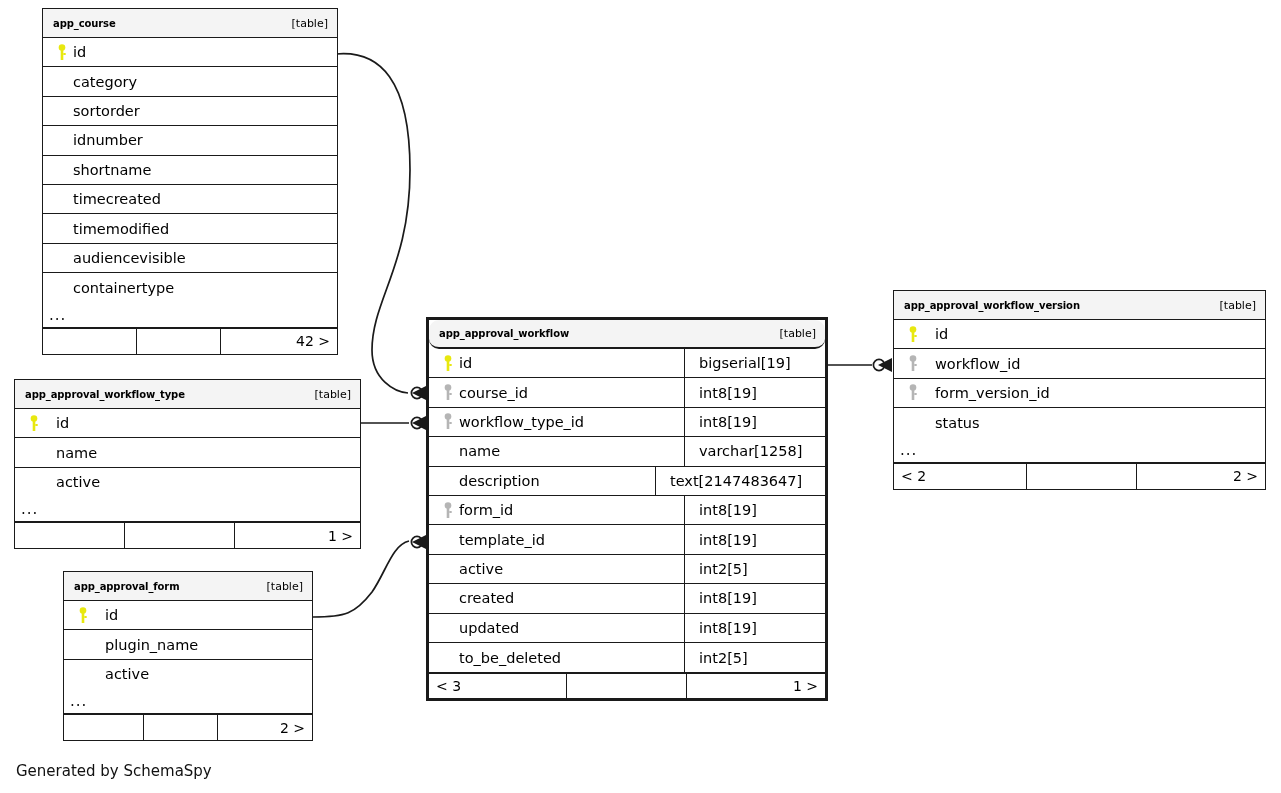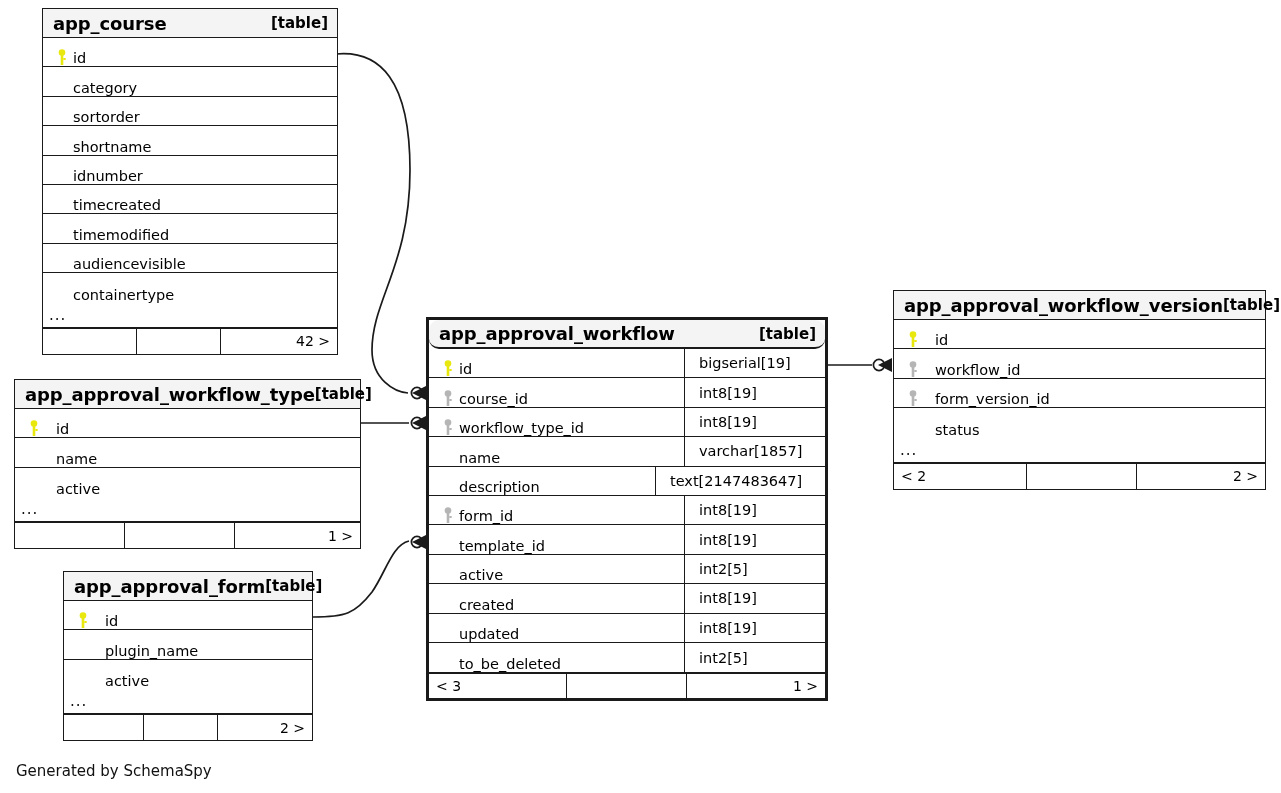--- a/index.html
+++ b/index.html
@@ -52,42 +52,42 @@
     justify-content: space-between;
     background: #f4f4f4;
     border-bottom: 1.6px solid #1a1a1a;
     height: 29px;
     padding: 0 9px 0 10px;
     box-sizing: border-box;
   }
   .tbl.focal .tbl-head { border-bottom-width: 2px; border-radius: 10px; }
   .tbl-name {
     font-weight: bold;
-    font-size: 18px;
+    font-size: 10px;
     letter-spacing: -0.1px;
     white-space: nowrap;
   }
   .tbl-kind {
-    font-size: 15px;
-    font-weight: bold;
+    font-size: 11px;
+    font-weight: normal;
     white-space: nowrap;
   }
 
   .row {
     display: flex;
     align-items: stretch;
     height: 29.4px;
     border-bottom: 1.6px solid #1a1a1a;
     box-sizing: border-box;
   }
   .row:last-child { border-bottom: none; }
 
   .cell-name {
     display: flex;
-    align-items: flex-end;
+    align-items: center;
     flex: 1 1 auto;
     padding-left: 8px;
     box-sizing: border-box;
     min-width: 0;
     overflow: hidden;
   }
   .cell-type {
     display: flex;
     align-items: center;
     border-left: 1.6px solid #1a1a1a;
@@ -210,27 +210,27 @@
       </div>
       <div class="row">
         <div class="cell-name">
           <span class="keyslot"></span>
           <span class="colname">sortorder</span>
         </div>
       </div>
       <div class="row">
         <div class="cell-name">
           <span class="keyslot"></span>
+          <span class="colname">idnumber</span>
+        </div>
+      </div>
+      <div class="row">
+        <div class="cell-name">
+          <span class="keyslot"></span>
           <span class="colname">shortname</span>
-        </div>
-      </div>
-      <div class="row">
-        <div class="cell-name">
-          <span class="keyslot"></span>
-          <span class="colname">idnumber</span>
         </div>
       </div>
       <div class="row">
         <div class="cell-name">
           <span class="keyslot"></span>
           <span class="colname">timecreated</span>
         </div>
       </div>
       <div class="row">
         <div class="cell-name">
@@ -384,21 +384,21 @@
           <span class="colname">workflow_type_id</span>
         </div>
         <div class="cell-type" style="width:141px;">int8[19]</div>
       </div>
 
       <div class="row">
         <div class="cell-name">
           <span class="keyslot"></span>
           <span class="colname">name</span>
         </div>
-        <div class="cell-type" style="width:141px;">varchar[1857]</div>
+        <div class="cell-type" style="width:141px;">varchar[1258]</div>
       </div>
 
       <div class="row">
         <div class="cell-name">
           <span class="keyslot"></span>
           <span class="colname">description</span>
         </div>
         <div class="cell-type" style="width:170px;">text[2147483647]</div>
       </div>
 

